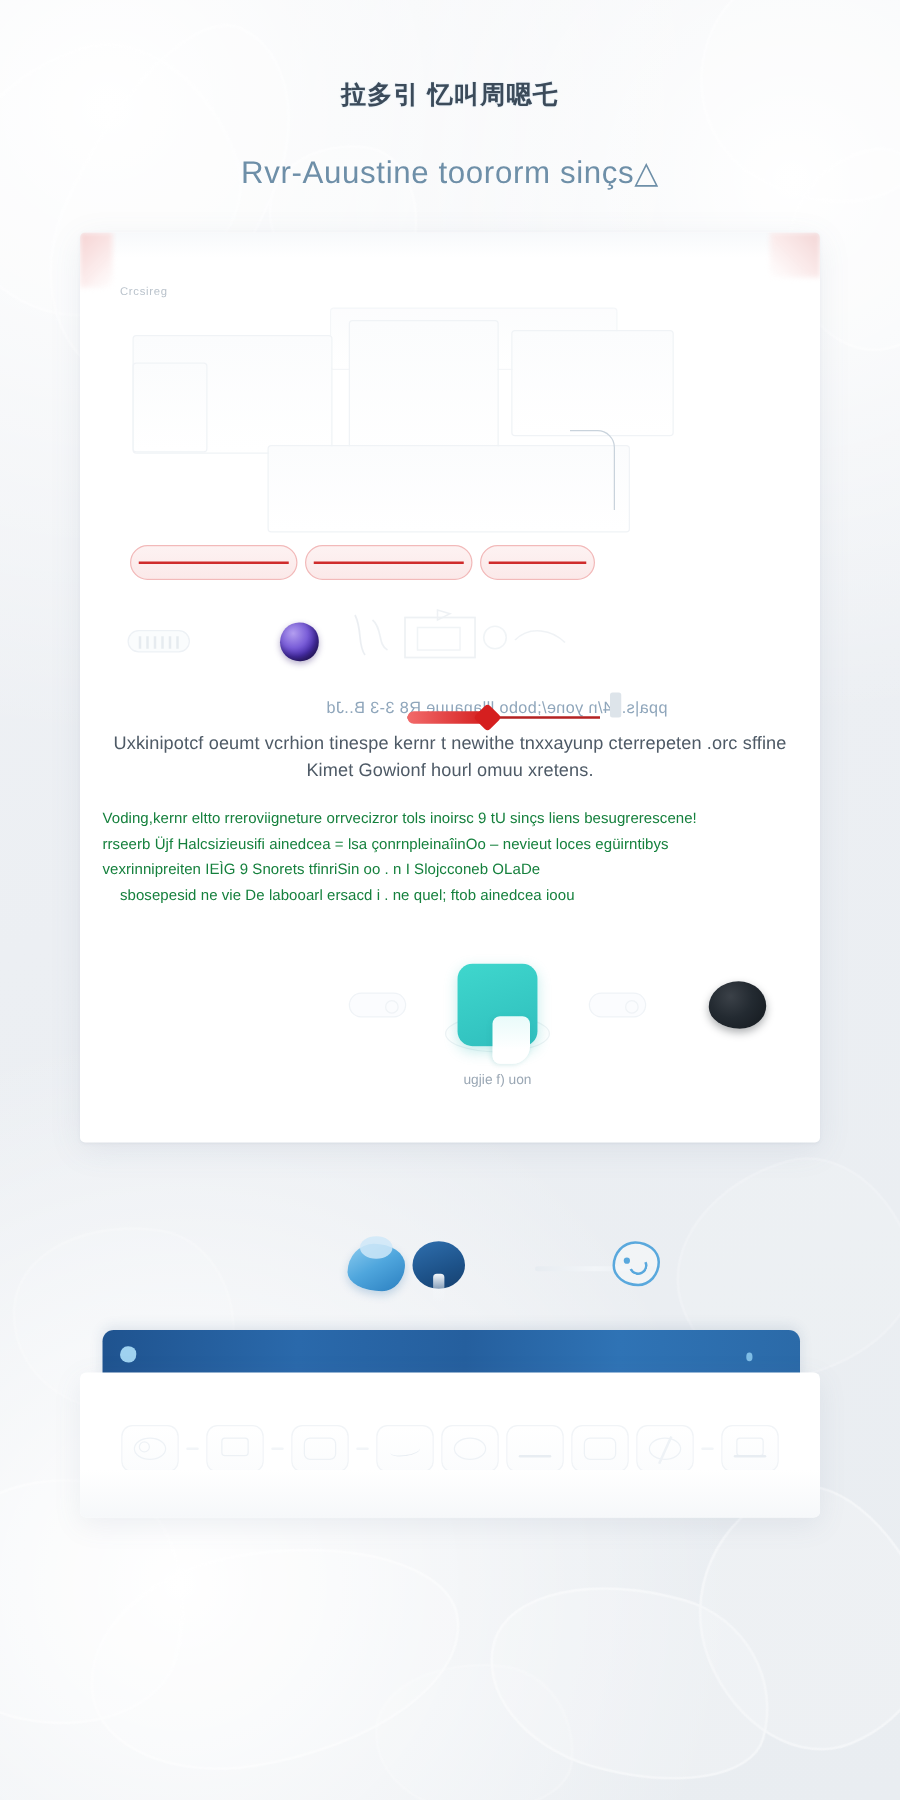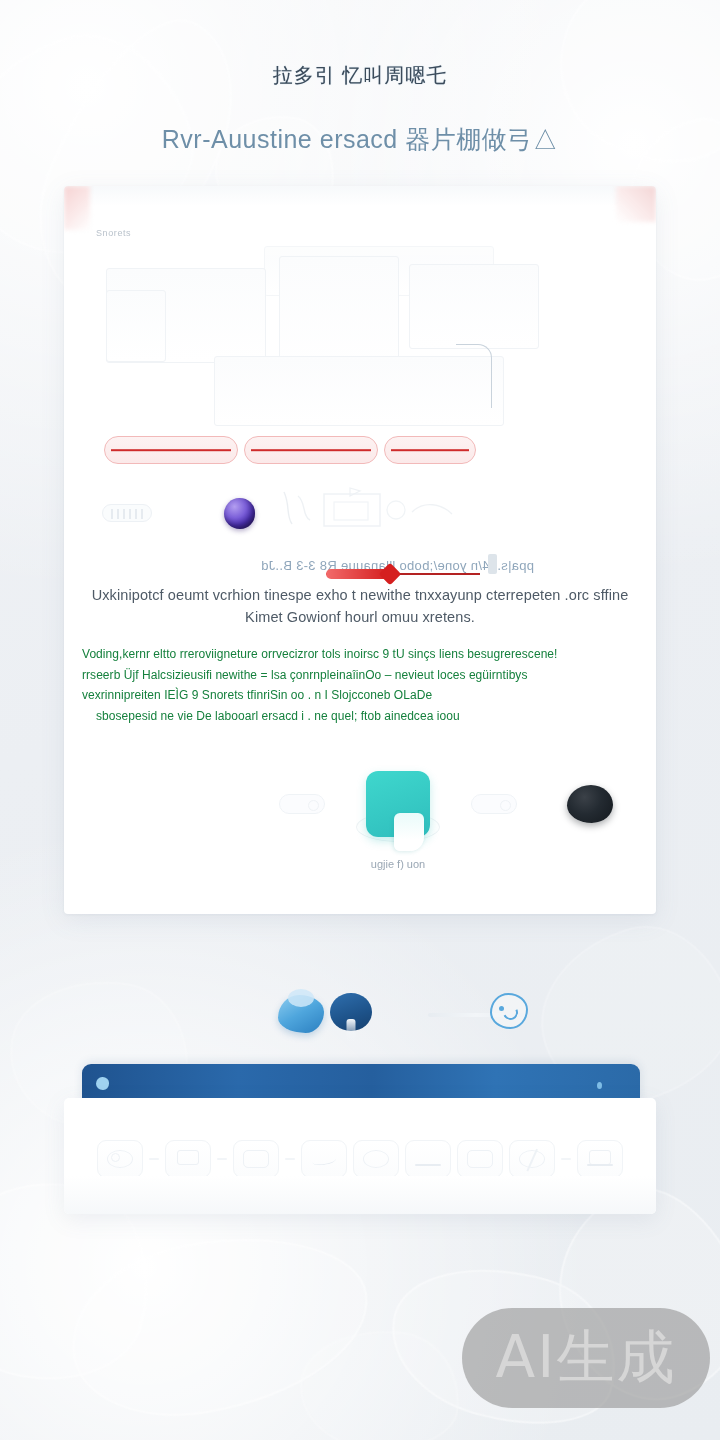--- a/index.html
+++ b/index.html
@@ -43,21 +43,21 @@
   .s9{ left:560px;  top:1190px; width:180px; height:210px; transform:rotate(-22deg); }
   .s10{ left:10px;  top:980px;  width:180px; height:150px; transform:rotate(9deg); opacity:.5;}
   .s11{ left:540px; top:930px;  width:190px; height:170px; transform:rotate(-16deg); opacity:.5;}
   .s12{ left:300px; top:1330px; width:160px; height:120px; transform:rotate(6deg); opacity:.45;}
 
   
   .heading-block{
     position:absolute; left:0; right:0; top:62px; text-align:center;
   }
   .title-main{
-    font-size:20px; font-weight:400; letter-spacing:1px;
+    font-size:20px; font-weight:700; letter-spacing:1px;
     color:#3c4b5a;
     text-shadow:0 0 1px rgba(120,160,190,.6);
     filter:blur(.3px);
   }
   .title-sub{
     margin-top:34px;
     font-size:25px; font-weight:400; letter-spacing:.5px;
     color:#6e8fa8;
     filter:blur(.25px);
   }
@@ -366,29 +366,29 @@
     <div class="swirl s7"></div>
     <div class="swirl s8"></div>
     <div class="swirl s9"></div>
     <div class="swirl s10"></div>
     <div class="swirl s11"></div>
     <div class="swirl s12"></div>
   </div>
 
   <div class="heading-block">
     <div class="title-main">拉多引 忆叫周嗯乇</div>
-    <div class="title-sub">Rvr-Auustine  ersacd 器片棚做弓△</div>
+    <div class="title-sub">Rvr-Auustine  toororm sinçs△</div>
   </div>
 
   <div class="main-card">
     <div class="card-topline"></div>
     <div class="card-corner-accent"></div>
     <div class="card-corner-accent right"></div>
 
-    <div class="crumb">Snorets</div>
+    <div class="crumb">Crcsireg</div>
 
     <div class="ghost g6"></div>
     <div class="ghost g1"></div>
     <div class="ghost g2"></div>
     <div class="ghost g3"></div>
     <div class="ghost g4"></div>
     <div class="ghost g5"></div>
     <div class="hook"></div>
 
     <div class="ghost-caption">ppa|s.44/n yone/;bobo lllanauue R8 3-3 B..Jd</div>
@@ -420,25 +420,25 @@
       <circle cx="120" cy="24" r="9" stroke="#cdd8e1" stroke-width="1.3" fill="none"></circle>
       <path d="M136 26 C148 14 166 18 176 28" stroke="#c7d2dc" stroke-width="1.3" fill="none"></path>
     </svg>
 
     <div class="slider">
       <div class="track"></div>
       <div class="fill"></div>
       <div class="knob"></div>
     </div>
 
-    <div class="lead">Uxkinipotcf oeumt vcrhion tinespe exho t newithe tnxxayunp cterrepeten .orc sffine Kimet Gowionf hourl omuu xretens.</div>
+    <div class="lead">Uxkinipotcf oeumt vcrhion tinespe kernr t newithe tnxxayunp cterrepeten .orc sffine Kimet Gowionf hourl omuu xretens.</div>
 
     <div class="body-copy">
       <p>Voding,kernr eltto rreroviigneture orrvecizror tols inoirsc 9 tU sinçs liens besugrerescene!</p>
-      <p>rrseerb Üjf Halcsizieusifi newithe  = lsa çonrnpleinaîinOo –  nevieut loces egüirntibys</p>
+      <p>rrseerb Üjf Halcsizieusifi ainedcea  = lsa çonrnpleinaîinOo –  nevieut loces egüirntibys</p>
       <p>vexrinnipreiten IEÌG 9 Snorets tfinriSin oo . n I Slojcconeb OLaDe</p>
       <p class="indent">sbosepesid ne vie  De labooarl ersacd i . ne quel; ftob ainedcea ioou</p>
     </div>
 
     <div class="feature-row">
 
       <div class="feature">
         <div class="feat-art">
           <div class="icon-faint"></div>
         </div>
@@ -521,17 +521,14 @@
         </div>
       <div class="tool-gap"></div>
       <div class="tool">
           <span class="sq"></span>
           <span class="bar"></span>
         </div>
     </div>
   </div>
   <div class="panel-shade"></div>
 
-  <div class="watermark">
-    <span>AI生成</span>
-  </div>
 
 </div>
 
 </body></html>

